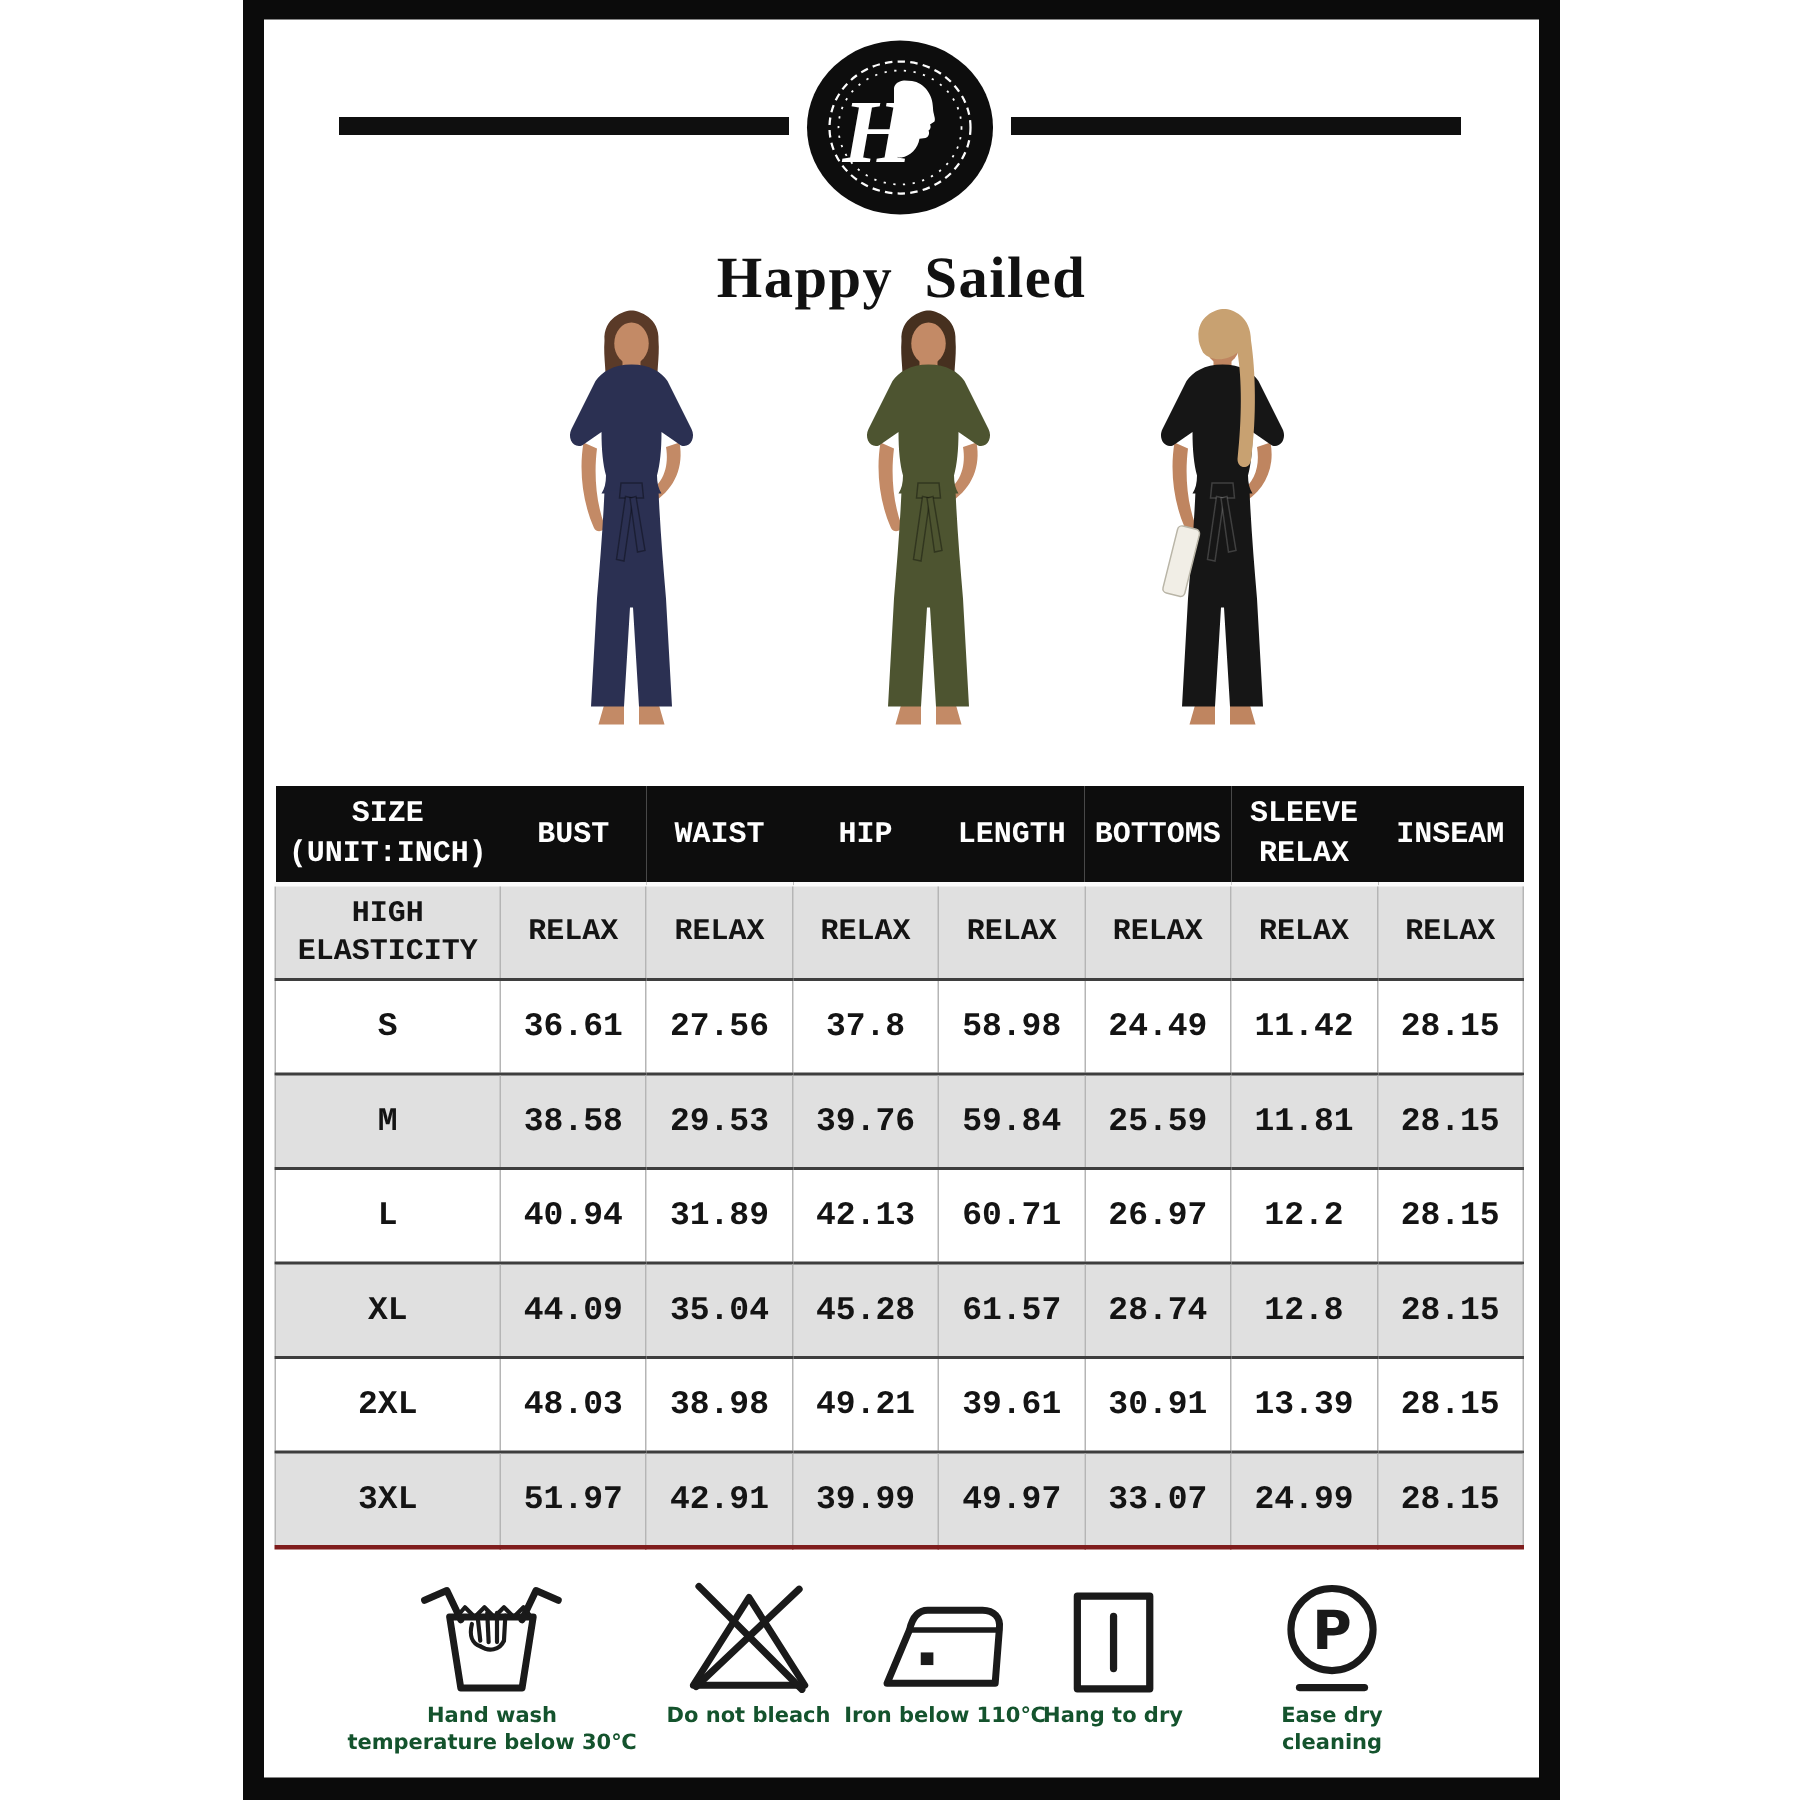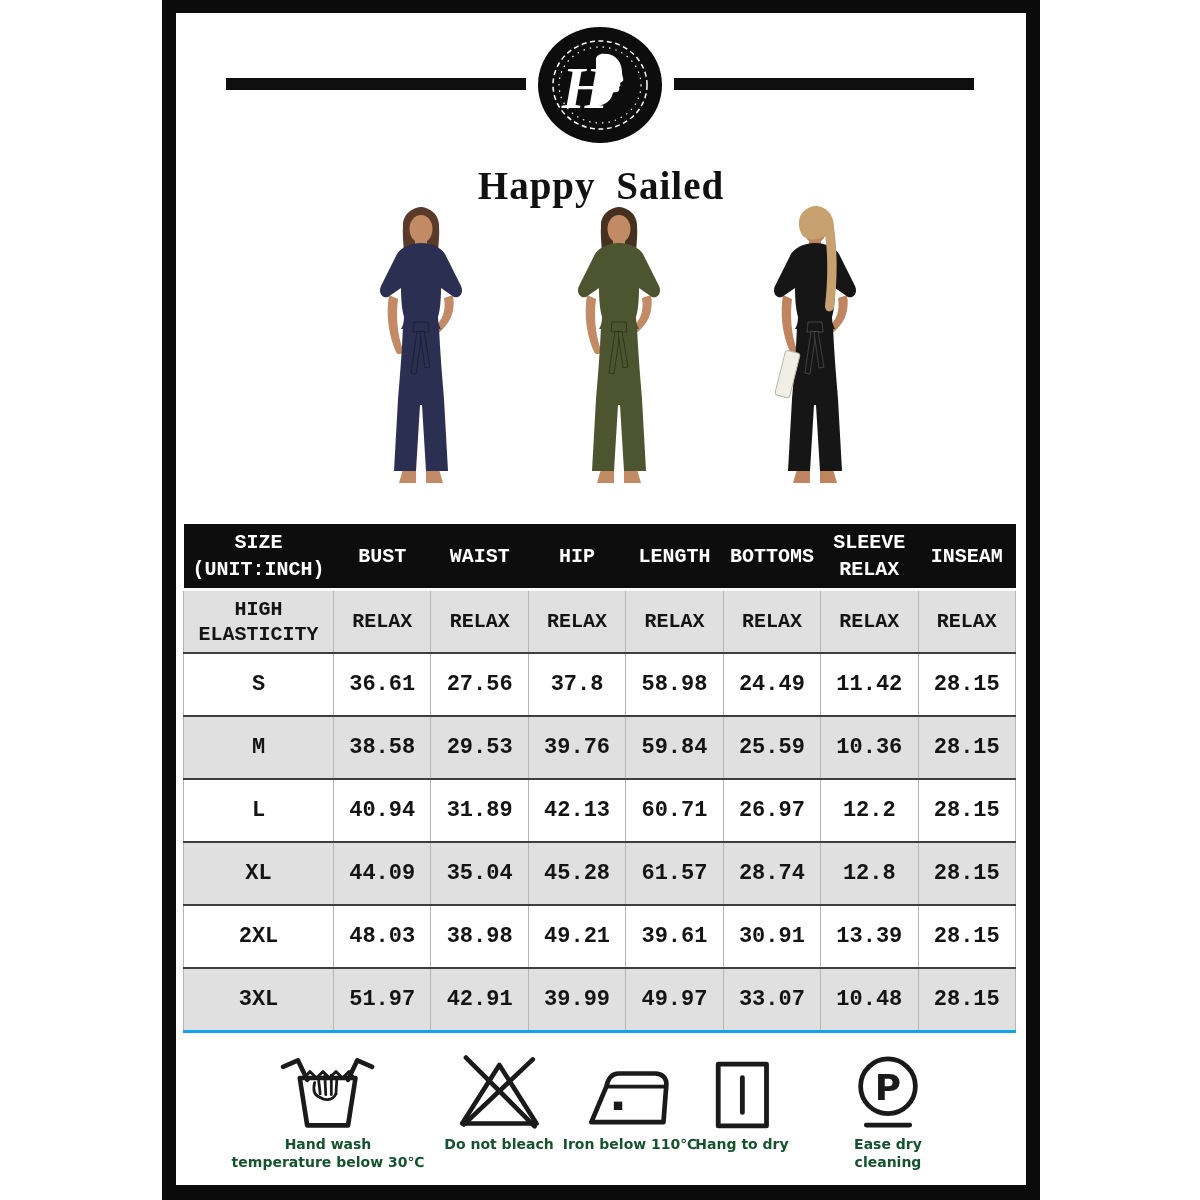--- a/index.html
+++ b/index.html
@@ -14,21 +14,21 @@
   .logo-svg{position:absolute;left:360px;top:12px;}
   .brand-title{position:absolute;left:0;right:0;top:146px;margin:4px;text-align:center;
                font-family:"Liberation Serif",serif;font-weight:bold;font-size:39px;color:#111;
                letter-spacing:1px;word-spacing:10px;}
   .model{position:absolute;top:190px;}
   .model.m1{left:170px;} .model.m2{left:368px;} .model.m3{left:564px;}
 
   .size-table{position:absolute;left:7px;top:511px;width:833px;border-collapse:collapse;
               table-layout:fixed;text-align:center;color:#141414;
               font-family:"Liberation Mono","DejaVu Sans Mono",monospace;font-weight:bold;
-              border-bottom:3px solid #0ea5e9;}
+              border-bottom:3px solid #7f1d1d;}
   .size-table th{background:#0d0d0d;color:#ffffff;font-weight:bold;font-size:20px;height:64px;
                  line-height:1.35;white-space:pre-line;padding:0;}
   .size-table td{height:61px;font-size:22px;white-space:pre-line;padding:0;line-height:1.25;
                  border-top:2px solid #3e3e3e;border-left:1px solid #b5b5b5;border-right:1px solid #b5b5b5;
                  background:#ffffff;}
   .size-table tbody tr:first-child td{border-top:3px solid #fafafa;font-size:20px;}
   .size-table tr.gray td{background:#e0e0e0;}
 
   .care-item{position:absolute;top:1037px;transform:translateX(-50%);text-align:center;}
   .care-icon-box{height:80px;display:flex;align-items:flex-end;justify-content:center;}
@@ -161,21 +161,21 @@
           <td>11.42</td>
           <td>28.15</td>
         </tr>
         <tr class="gray">
           <td>M</td>
           <td>38.58</td>
           <td>29.53</td>
           <td>39.76</td>
           <td>59.84</td>
           <td>25.59</td>
-          <td>10.36</td>
+          <td>11.81</td>
           <td>28.15</td>
         </tr>
         <tr>
           <td>L</td>
           <td>40.94</td>
           <td>31.89</td>
           <td>42.13</td>
           <td>60.71</td>
           <td>26.97</td>
           <td>12.2</td>
@@ -201,21 +201,21 @@
           <td>13.39</td>
           <td>28.15</td>
         </tr>
         <tr class="gray">
           <td>3XL</td>
           <td>51.97</td>
           <td>42.91</td>
           <td>39.99</td>
           <td>49.97</td>
           <td>33.07</td>
-          <td>10.48</td>
+          <td>24.99</td>
           <td>28.15</td>
         </tr>
       </tbody>
     </table>
 
     <div class="care-item" style="left:152px">
       <div class="care-icon-box">
         <svg width="100" height="78" viewBox="0 0 104 84">
           <path class="ic" d="M4,16 L20,9 L30,30"></path>
           <path class="ic" d="M100,16 L84,9 L74,30"></path>

